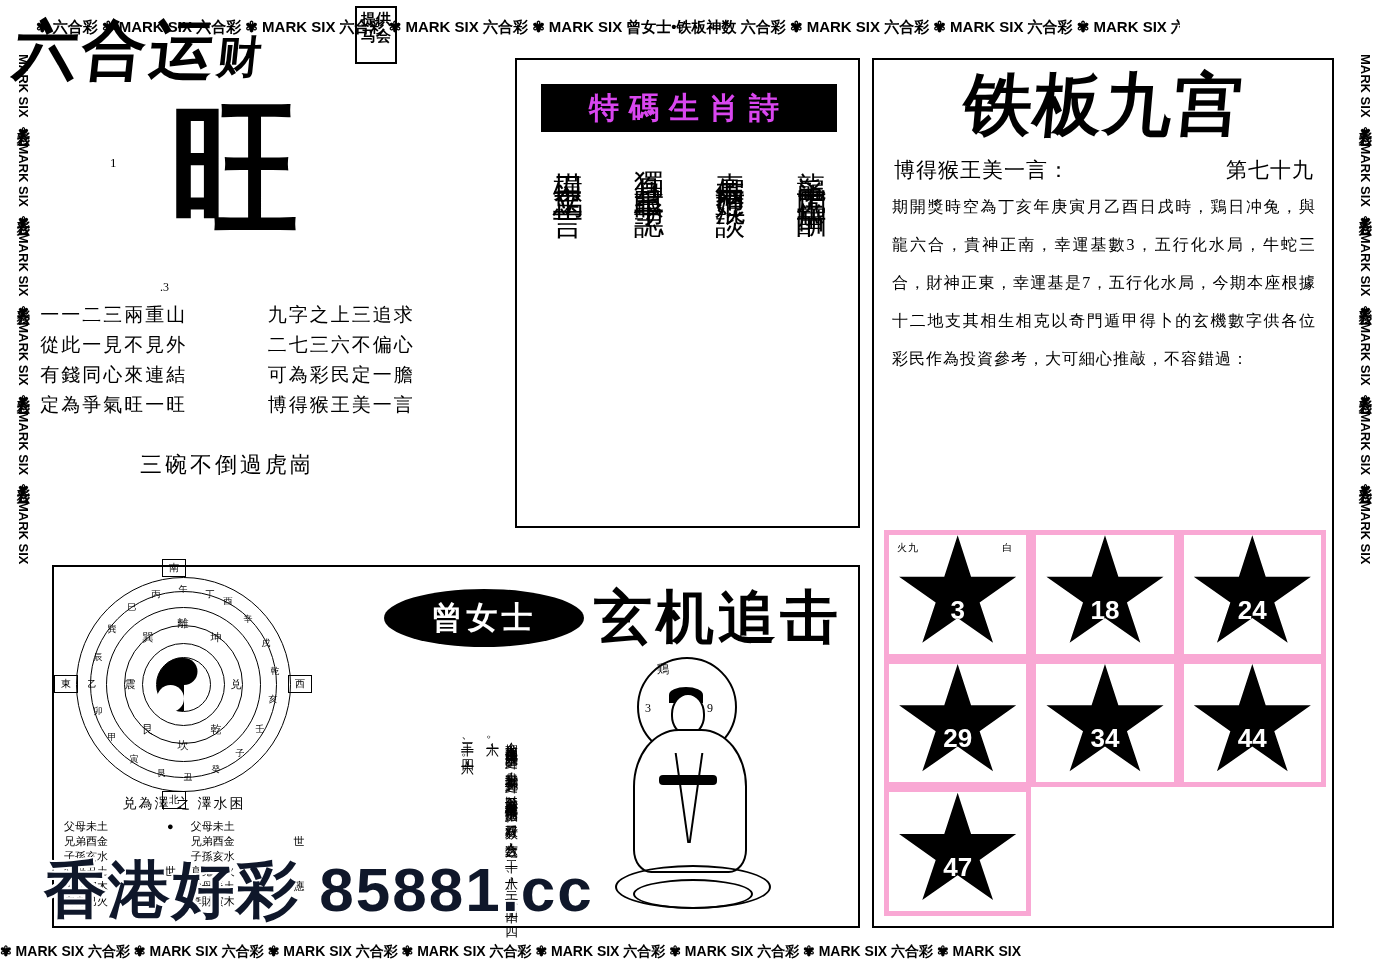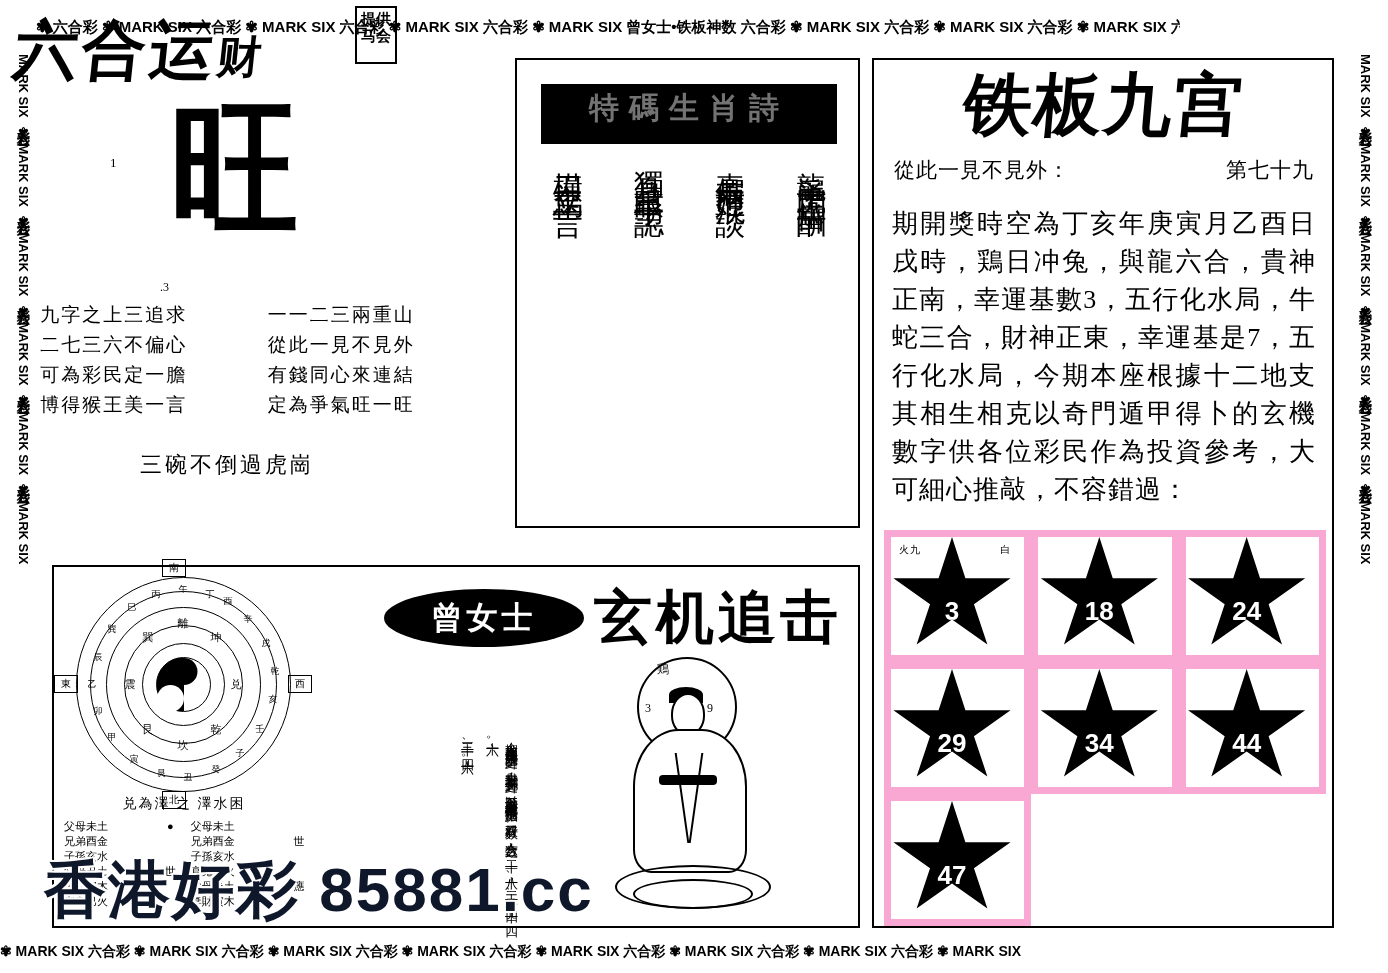--- a/index.html
+++ b/index.html
@@ -25,31 +25,31 @@
   .tl-badge{position:absolute;left:355px;top:6px;width:42px;height:58px;border:2px solid #000;box-sizing:border-box;font-size:15px;line-height:17px;text-align:center;padding-top:3px;font-weight:bold;}
   .tl-wang{position:absolute;left:110px;top:95px;width:260px;height:150px;font-size:130px;line-height:150px;font-weight:bold;text-align:center;letter-spacing:10px;transform:scaleY(1.15);}
   .tl-num1{position:absolute;left:110px;top:155px;font-size:13px;}
   .tl-num3{position:absolute;left:160px;top:280px;font-size:12px;}
   .tl-verse{position:absolute;left:0;top:300px;width:455px;display:flex;justify-content:space-around;}
   .tl-col{font-size:19px;line-height:30px;letter-spacing:2px;white-space:nowrap;}
   .tl-foot{position:absolute;left:0;top:450px;width:455px;text-align:center;font-size:22px;letter-spacing:3px;}
 
   
   #mid{left:515px;top:58px;width:345px;height:470px;}
-  .mid-head{position:absolute;left:24px;top:24px;width:296px;height:60px;background:#000;color:#737373;font-size:30px;line-height:48px;text-align:center;letter-spacing:10px;font-weight:bold;}
+  .mid-head{position:absolute;left:24px;top:24px;width:296px;height:48px;background:#000;color:#d946ef;font-size:30px;line-height:48px;text-align:center;letter-spacing:10px;font-weight:bold;}
   .mid-poem{position:absolute;left:10px;top:88px;width:325px;height:360px;display:flex;flex-direction:row-reverse;justify-content:space-around;}
   .mid-line{writing-mode:vertical-rl;text-orientation:upright;font-size:30px;line-height:44px;letter-spacing:6px;font-family:"Liberation Serif",serif;}
 
   
   #right{left:872px;top:58px;width:462px;height:870px;}
   .r-title{position:absolute;left:10px;top:4px;width:440px;height:82px;font-size:68px;line-height:82px;font-weight:bold;letter-spacing:2px;text-align:center;white-space:nowrap;transform:skewX(-5deg);}
   .r-head{position:absolute;left:20px;top:96px;width:420px;font-size:21px;letter-spacing:1px;display:flex;justify-content:space-between;}
-  .r-body{position:absolute;left:18px;top:128px;width:424px;font-size:26px;line-height:38px;letter-spacing:1px;text-align:justify;margin-top:17px;}
+  .r-body{position:absolute;left:18px;top:128px;width:424px;font-size:16px;line-height:38px;letter-spacing:1px;text-align:justify;}
   .stars{position:absolute;left:10px;top:470px;width:442px;height:386px;display:grid;grid-template-columns:repeat(3,1fr);grid-template-rows:repeat(3,1fr);}
-  .starcell{position:relative;border:7px solid #f9a8d4;box-sizing:border-box;display:flex;align-items:center;}
+  .starcell{position:relative;border:5px solid #f9a8d4;box-sizing:border-box;display:flex;align-items:center;justify-content:center;}
   .star{position:relative;width:122px;height:118px;background:#000;
     clip-path:polygon(50% 0%, 61% 35%, 98% 35%, 68% 57%, 79% 91%, 50% 70%, 21% 91%, 32% 57%, 2% 35%, 39% 35%);}
   .star .num{position:absolute;left:0;top:52%;width:100%;text-align:center;color:#fff;font-family:"Liberation Sans",sans-serif;font-weight:bold;font-size:26px;transform:translateY(-8%);}
   .starcell .tiny{position:absolute;left:8px;top:6px;font-size:10px;letter-spacing:1px;}
   .starcell .tiny2{position:absolute;right:14px;top:6px;font-size:10px;}
 
   
   #bl{left:52px;top:565px;width:808px;height:363px;}
   
   .bagua{position:absolute;left:22px;top:10px;width:215px;height:215px;}
@@ -120,49 +120,49 @@
   <div id="tl">
     <div class="tl-title">
       <span>六合运</span><span class="small">财</span>
     </div>
     <div class="tl-badge">提供马会</div>
     <div class="tl-wang">旺</div>
     <div class="tl-num1">1</div>
     <div class="tl-num3">.3</div>
     <div class="tl-verse">
       <div class="tl-col">
+        <div>一一二三兩重山</div>
+        <div>從此一見不見外</div>
+        <div>有錢同心來連結</div>
+        <div>定為爭氣旺一旺</div>
+      </div>
+      <div class="tl-col">
         <div>九字之上三追求</div>
         <div>二七三六不偏心</div>
         <div>可為彩民定一膽</div>
         <div>博得猴王美一言</div>
-      </div>
-      <div class="tl-col">
-        <div>一一二三兩重山</div>
-        <div>從此一見不見外</div>
-        <div>有錢同心來連結</div>
-        <div>定為爭氣旺一旺</div>
       </div>
     </div>
     <div class="tl-foot">三碗不倒過虎崗</div>
   </div>
 
   <div id="mid" class="panel">
     <div class="mid-head">特碼生肖詩</div>
     <div class="mid-poem">
       <div class="mid-line">龍爭虎鬥正當酬</div>
       <div class="mid-line">真假兩姓混一談</div>
       <div class="mid-line">獨具慧眼千里認</div>
       <div class="mid-line">橫刀立馬正一言</div>
     </div>
   </div>
 
   <div id="right" class="panel">
     <div class="r-title">铁板九宫</div>
     <div class="r-head">
-      <span>從此一見不見外：</span>
+      <span>博得猴王美一言：</span>
       <span>第七十九</span>
     </div>
     <div class="r-body">期開獎時空為丁亥年庚寅月乙酉日戌時，鶏日冲兔，與龍六合，貴神正南，幸運基數3，五行化水局，牛蛇三合，財神正東，幸運基是7，五行化水局，今期本座根據十二地支其相生相克以奇門遁甲得卜的玄機數字供各位彩民作為投資參考，大可細心推敲，不容錯過：</div>
 
     <div class="stars">
       <div class="starcell">
         <span class="tiny">火九</span>
         <span class="tiny2">白</span>
         <div class="star">
             <span class="num">3</span>

